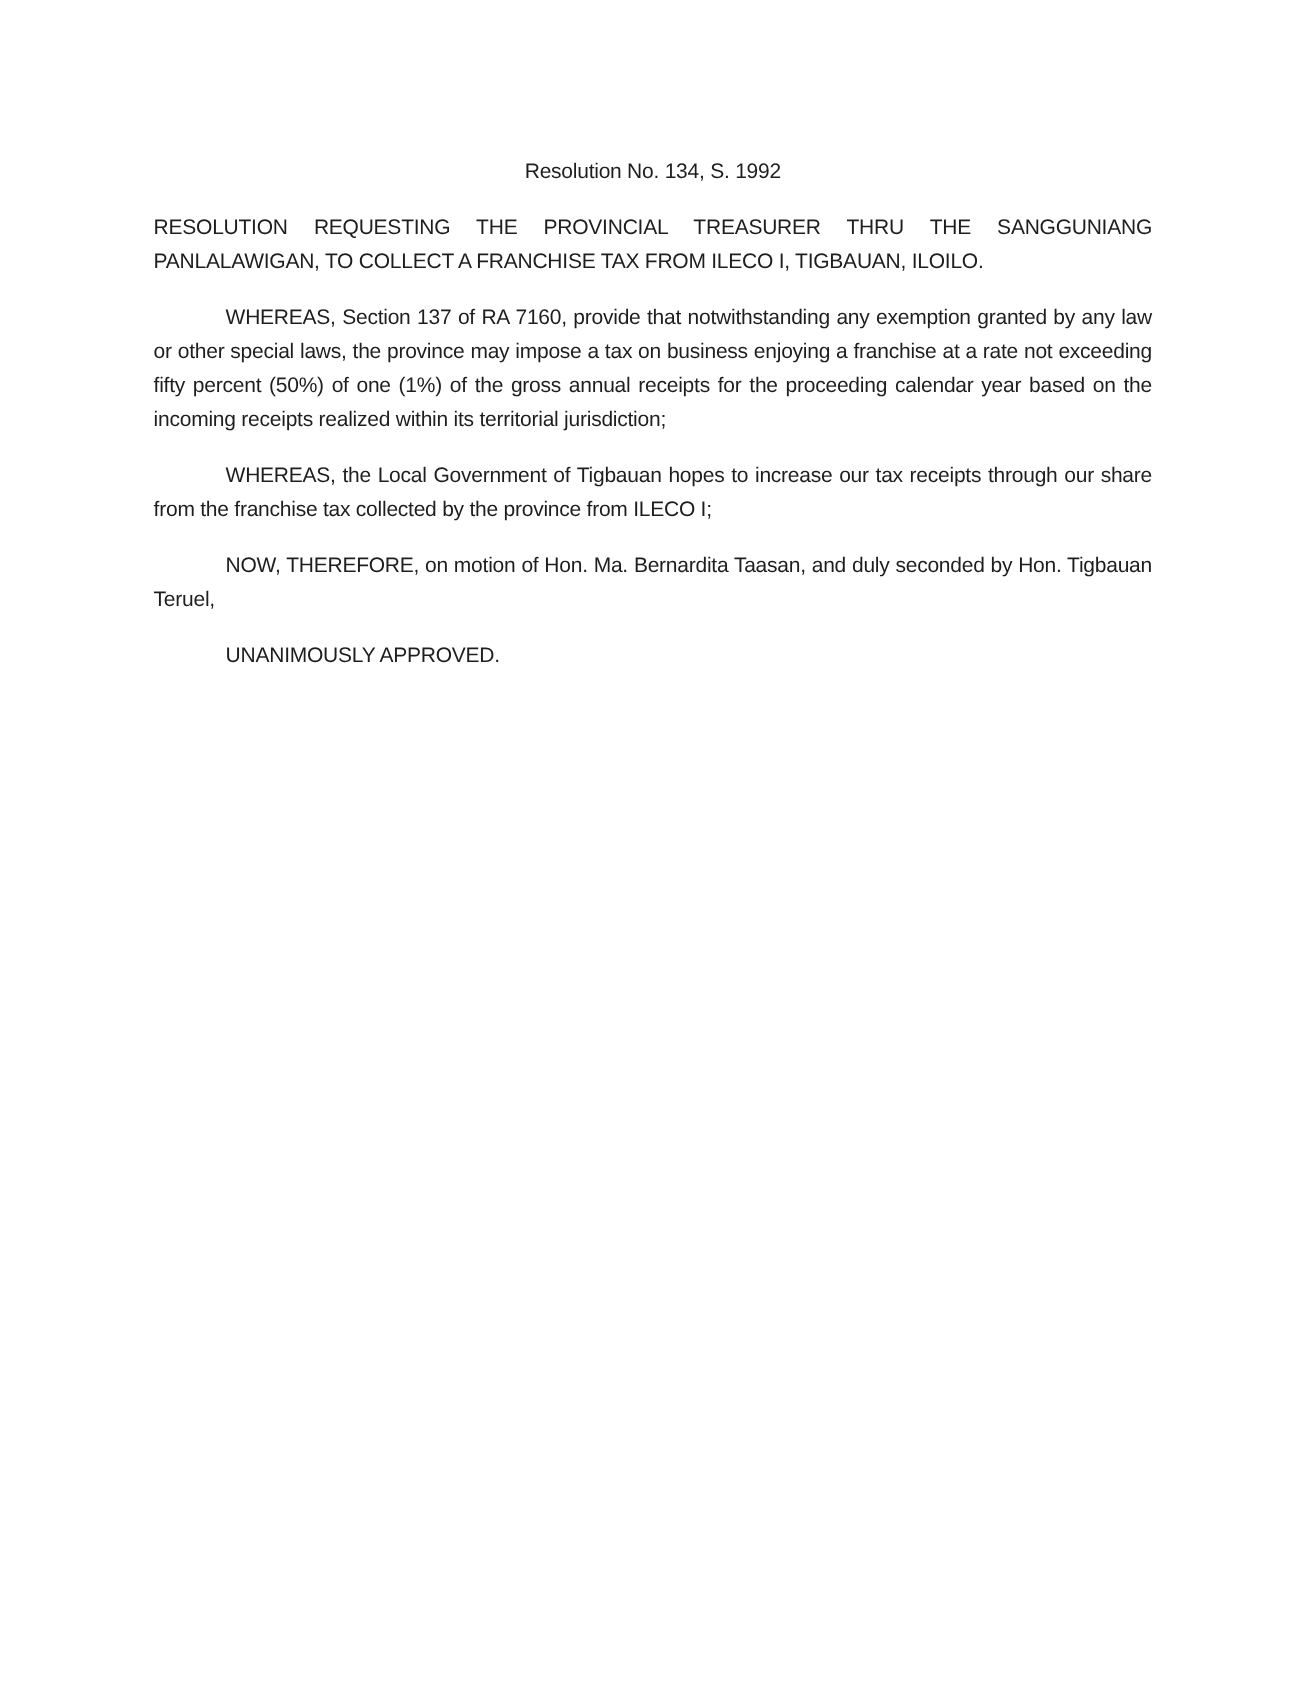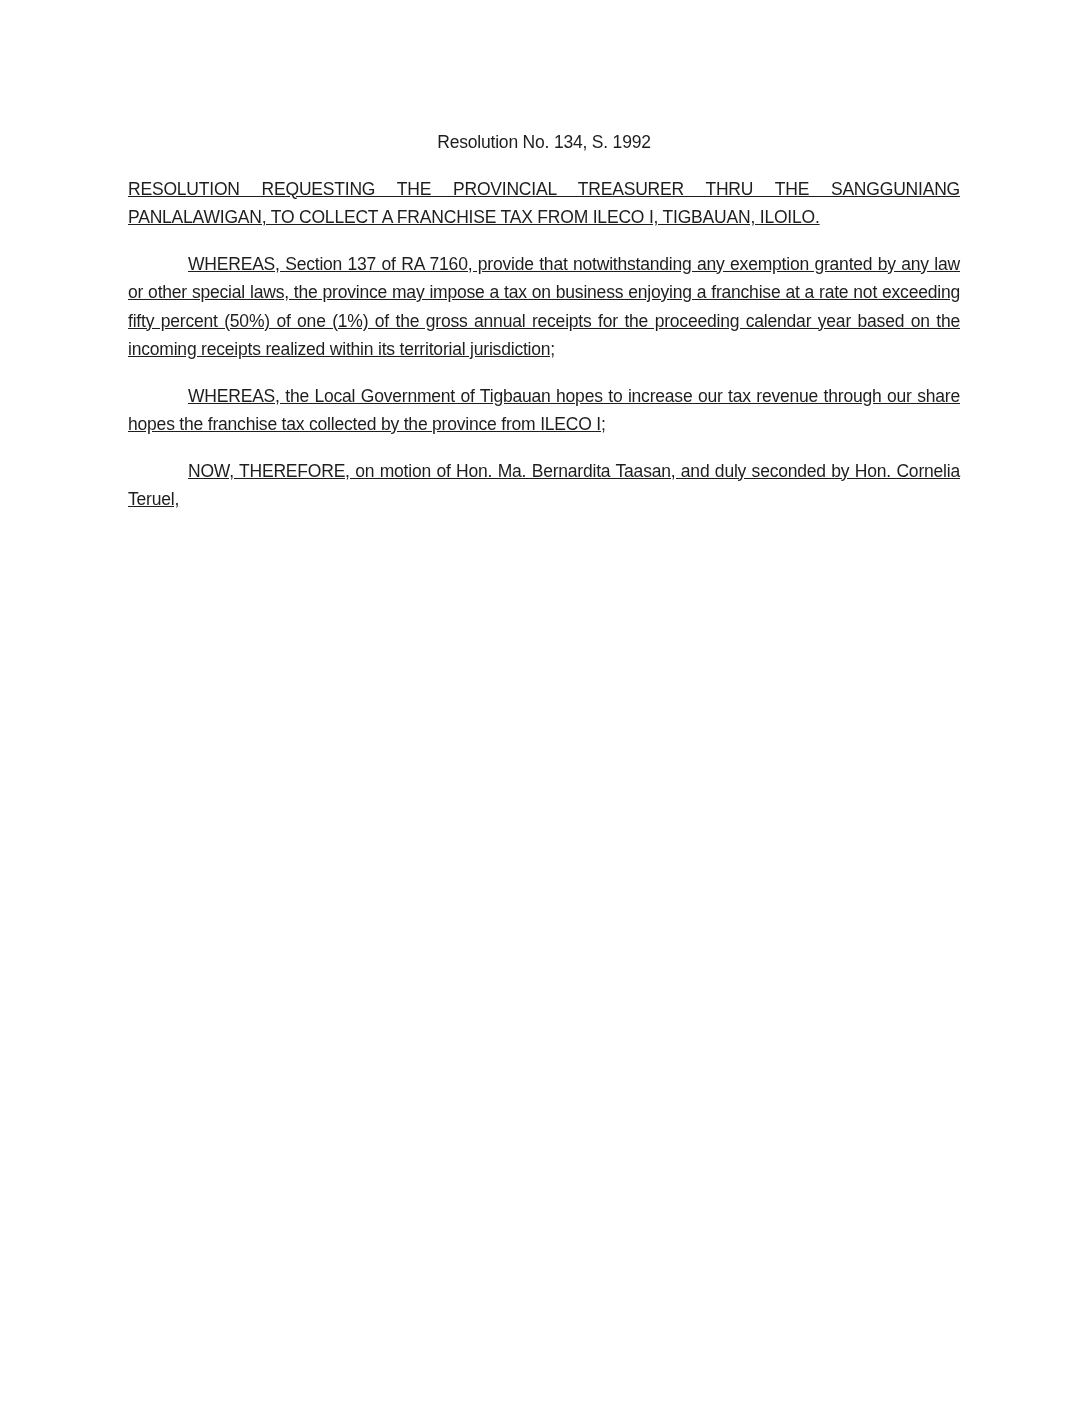--- a/index.html
+++ b/index.html
@@ -22,35 +22,35 @@
     overflow: hidden;
   }
   .title {
     text-align: center;
     margin: 0 0 18px 0;
   }
   .para {
     margin: 18px 0 17px 0;
     text-align: justify;
     text-justify: inter-word;
-    text-decoration: underline;
   }
   .para.indent {
     text-indent: 60px;
   }
 </style>
 </head>
 <body>
 
 <div class="page">
   <div class="title">Resolution No. 134, S. 1992</div>
 
   <p class="para">RESOLUTION REQUESTING THE PROVINCIAL TREASURER THRU THE SANGGUNIANG PANLALAWIGAN, TO COLLECT A FRANCHISE TAX FROM ILECO I, TIGBAUAN, ILOILO.</p>
 
   <p class="para indent">WHEREAS, Section 137 of RA 7160, provide that notwithstanding any exemption granted by any law or other special laws, the province may impose a tax on business enjoying a franchise at a rate not exceeding fifty percent (50%) of one (1%) of the gross annual receipts for the proceeding calendar year based on the incoming receipts realized within its territorial jurisdiction;</p>
 
-  <p class="para indent">WHEREAS, the Local Government of Tigbauan hopes to increase our tax revenue through our share hopes the franchise tax collected by the province from ILECO I;</p>
+  <p class="para indent">WHEREAS, the Local Government of Tigbauan hopes to increase our tax receipts through our share from the franchise tax collected by the province from ILECO I;</p>
 
-  <p class="para indent">NOW, THEREFORE, on motion of Hon. Ma. Bernardita Taasan, and duly seconded by Hon. Cornelia Teruel,</p>
+  <p class="para indent">NOW, THEREFORE, on motion of Hon. Ma. Bernardita Taasan, and duly seconded by Hon. Tigbauan Teruel,</p>
 
 
 
+  <p class="para indent">UNANIMOUSLY APPROVED.</p>
 </div>
 
 </body></html>

